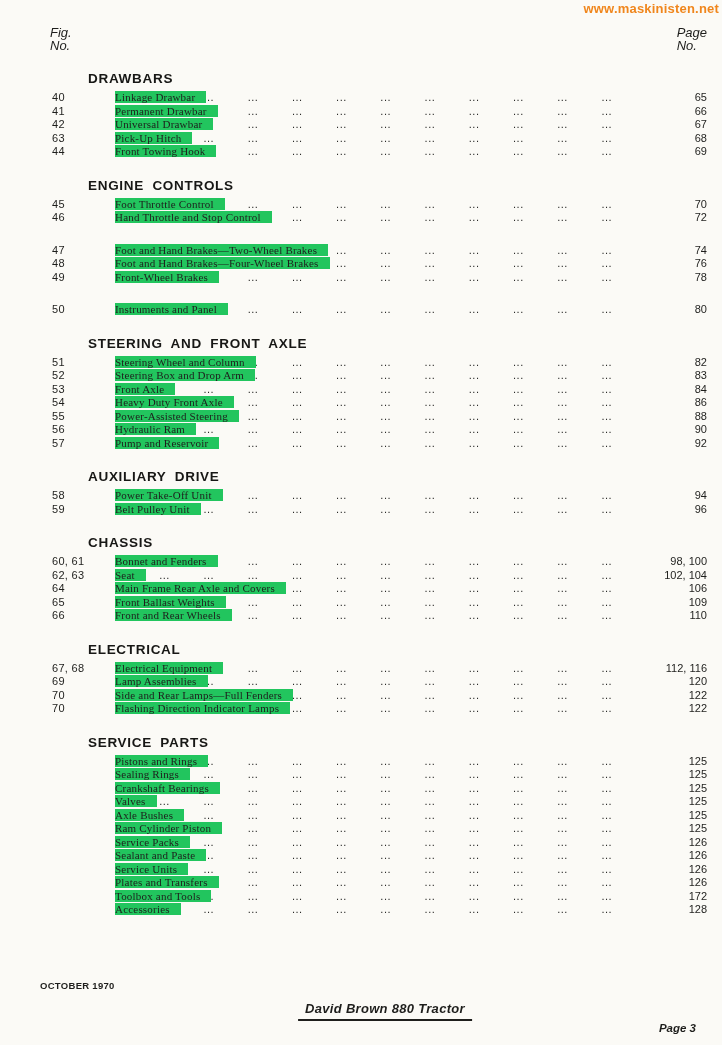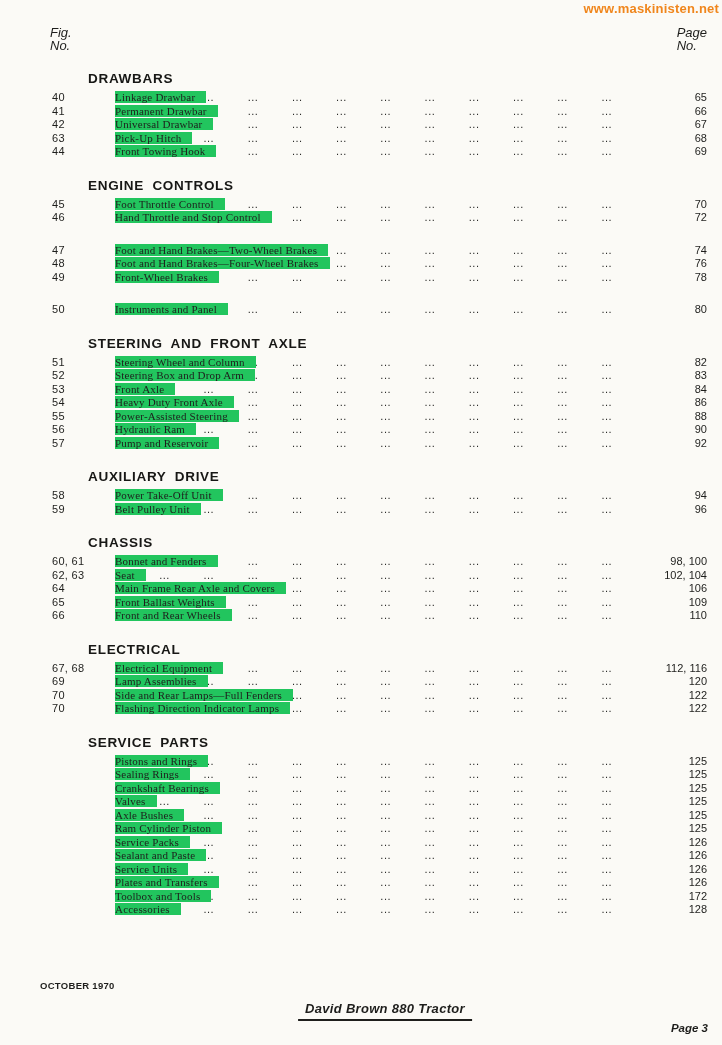--- a/index.html
+++ b/index.html
@@ -63,21 +63,21 @@
     padding:0 7px 3px 7px;
     border-bottom:2.5px solid #1e1e1c;
     white-space:nowrap;
     margin-left:24px;
   }
   .footer-date {
     position:absolute; left:40px; top:980px;
     font-size:9.5px; font-weight:bold; letter-spacing:0.3px;
   }
   .footer-page {
-    position:absolute; right:14px; top:1022px;
+    position:absolute; right:26px; top:1022px;
     font-size:11.5px; font-style:italic; font-weight:bold;
   }
 </style>
 </head>
 <body>
 
 <div class="page">
 
   <div class="watermark" style="color: rgb(240, 134, 28);">www.maskinisten.net</div>
 

